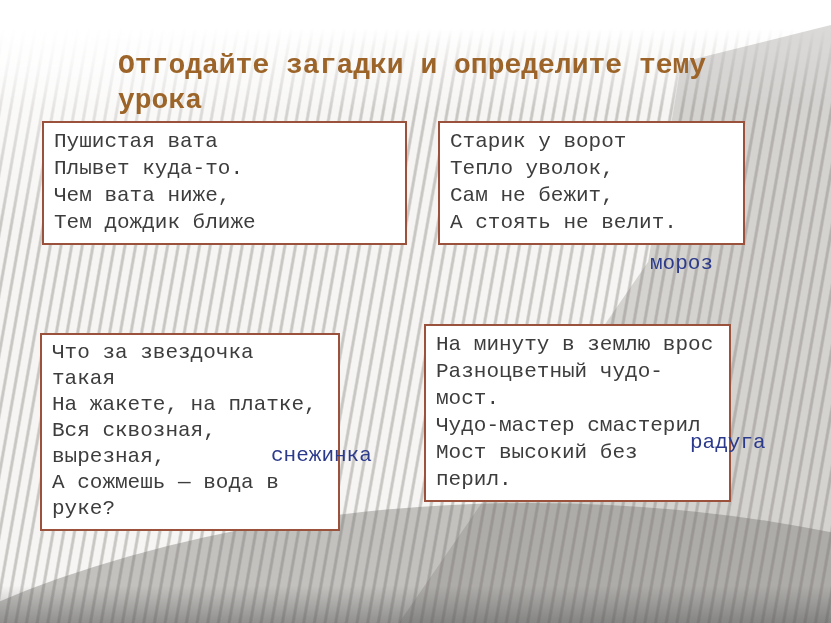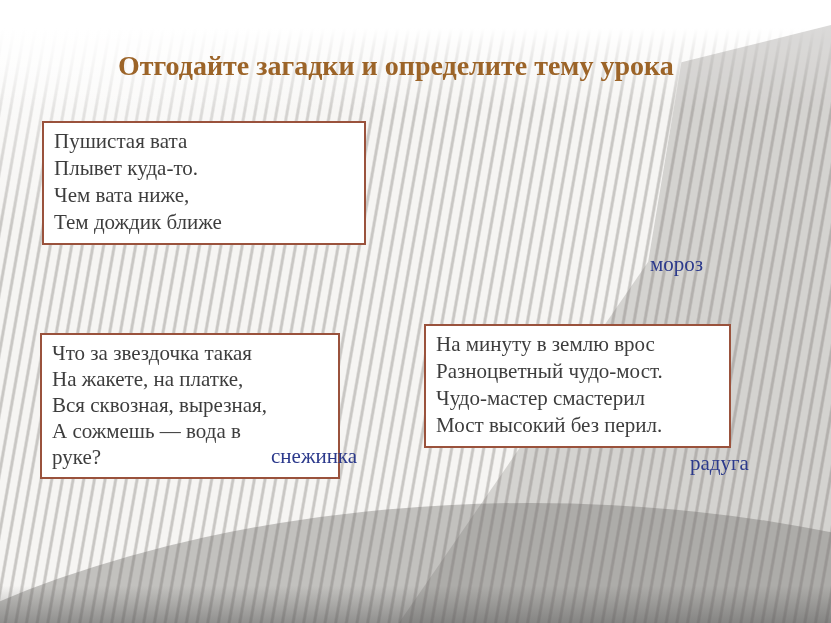--- a/index.html
+++ b/index.html
@@ -1,20 +1,20 @@
 <!DOCTYPE html>
 <html><head>
 <meta charset="utf-8">
 <style>
   html,body{margin:0;padding:0;background:#555;}
   .slide{
     position:relative;
     width:831px;height:623px;
     overflow:hidden;
-    font-family:Liberation Serif, serif;
+    font-family:Liberation Mono, monospace;
     background-color:#eceae7;
   }
   
   .bg-stripes{
     position:absolute;inset:0;
     background-image:
       repeating-linear-gradient(100deg,
         #f6f5f3 0px, #f6f5f3 6px,
         #c9c7c4 7.5px, #c9c7c4 9px,
         #f6f5f3 10.5px);
@@ -58,52 +58,56 @@
     background:#ffffff;
     border:2px solid #9a523c;
     padding:5px 10px 7px 10px;
     font-size:21px;
     line-height:27px;
     color:#3d3d3d;
     white-space:pre-line;
     z-index:5;
     box-sizing:border-box;
   }
-  .box-1{left:42px;top:121px;width:324px;}
+  .box-1{left:42px;top:121px;width:365px;}
   .box-2{left:438px;top:121px;width:307px;}
   .box-3{left:40px;top:327px;width:300px;line-height:26px;margin-top:6px;}
   .box-4{left:424px;top:324px;width:307px;}
   .answer{
     position:absolute;
     font-size:21px;
     line-height:26px;
     color:#2c3a8c;
     z-index:6;
   }
   .ans-1{left:253px;top:252px;width:64px;word-break:break-all;}
   .ans-2{left:650px;top:251px;}
   .ans-3{left:271px;top:443px;}
-  .ans-4{left:690px;top:450px;}
+  .ans-4{left:690px;top:430px;}
 </style>
 </head>
 <body>
 
 <div class="slide">
   <div class="bg-stripes"></div>
   <div class="bg-topglow"></div>
   <div class="bg-shade-right"></div>
   <div class="bg-shade-bottom"></div>
   <div class="bg-shade-edge"></div>
 
   <div class="title">Отгодайте загадки и определите тему урока</div>
 
   <div class="riddle-box box-1">Пушистая вата
 Плывет куда-то.
 Чем вата ниже,
 Тем дождик ближе</div>
+  <div class="riddle-box box-2">Старик у ворот
+Тепло уволок,
+Сам не бежит,
+А стоять не велит.</div>
   <div class="riddle-box box-3">Что за звездочка такая
 На жакете, на платке,
 Вся сквозная, вырезная,
 А сожмешь — вода в
 руке?</div>
   <div class="riddle-box box-4">На минуту в землю врос
 Разноцветный чудо-мост.
 Чудо-мастер смастерил
 Мост высокий без перил.</div>
 

